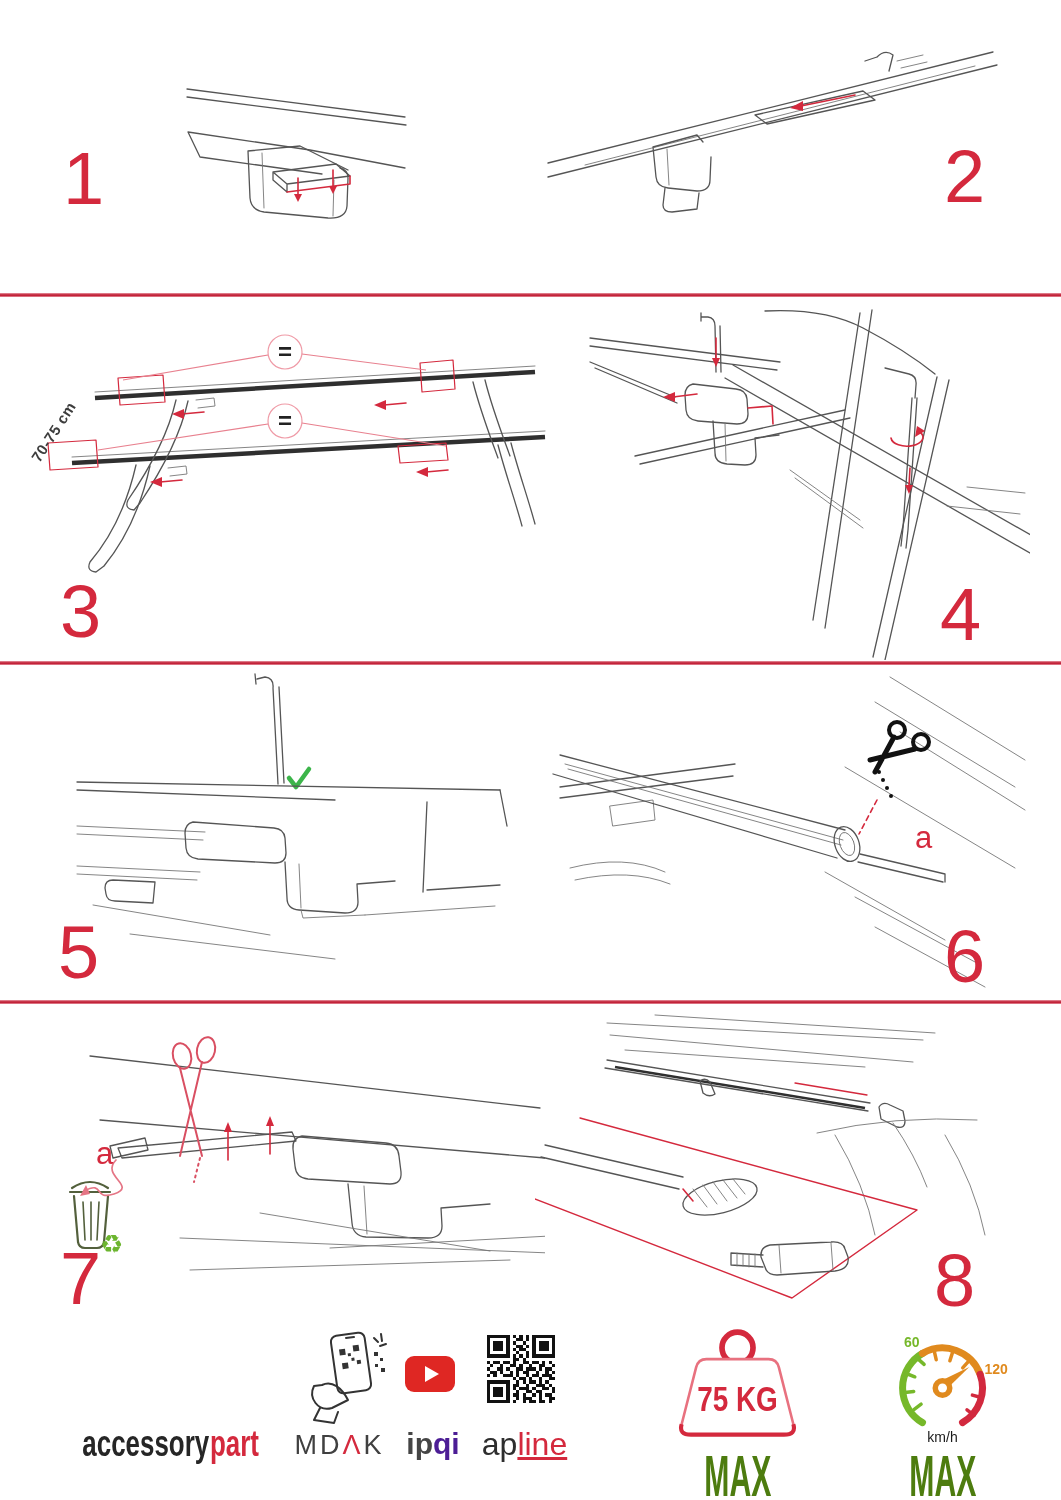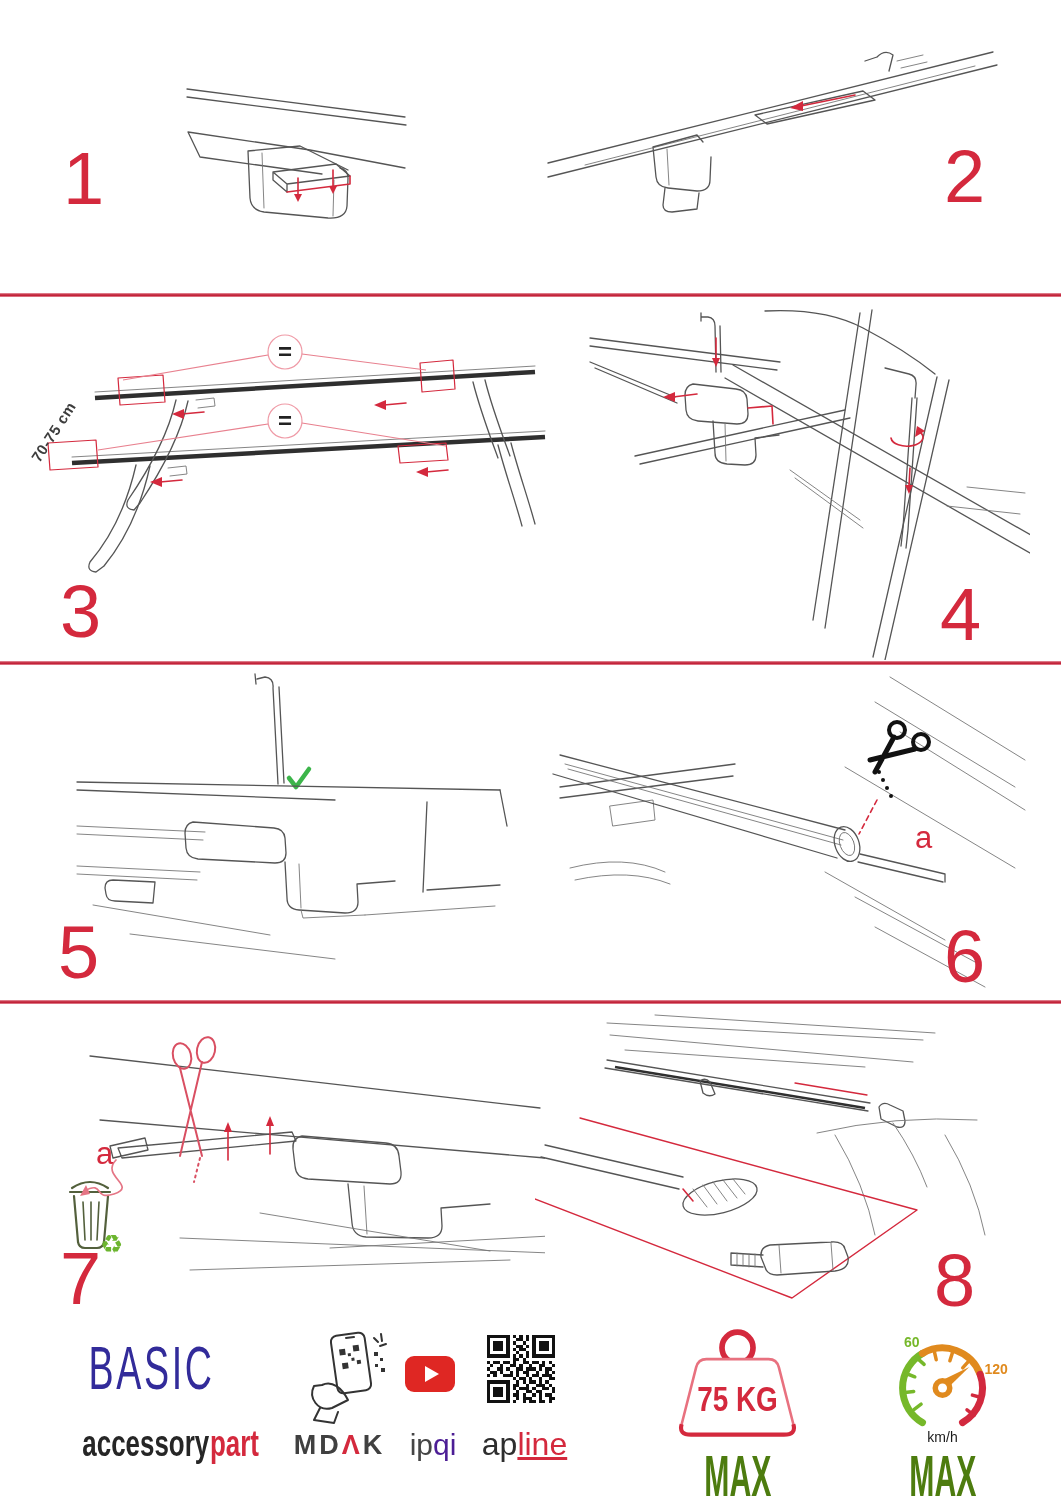--- a/index.html
+++ b/index.html
@@ -30,24 +30,24 @@
   
   .basic-logo{position:absolute;left:62px;top:1336px;width:180px;height:62px;display:flex;
               align-items:center;justify-content:center;}
   .basic-logo span{display:inline-block;font-size:57px;font-weight:500;letter-spacing:4px;
               color:#322b9a;transform:scale(.66,1.08);white-space:nowrap;}
   .wordmark{position:absolute;left:48px;top:1422px;width:215px;height:42px;display:flex;
             align-items:center;justify-content:center;white-space:nowrap;}
   .wordmark .w1{display:inline-block;font-size:36px;font-weight:600;color:#262626;transform:scale(.72,1.05);transform-origin:right center;}
   .wordmark .w2{display:inline-block;font-size:36px;font-weight:600;color:#d4293d;transform:scale(.72,1.05);transform-origin:left center;}
   .mdak{position:absolute;left:282px;top:1428px;width:115px;height:34px;display:flex;align-items:center;justify-content:center;
-        font-size:27px;font-weight:700;letter-spacing:3px;color:#404040;white-space:nowrap;}
+        font-size:27px;font-weight:400;letter-spacing:3px;color:#404040;white-space:nowrap;}
   .mdak .mid{color:#d4293d;}
-  .ipqi{position:absolute;left:398px;top:1426px;width:70px;height:36px;display:flex;align-items:flex-end;justify-content:center;
-        font-size:30px;font-weight:400;color:#454545;white-space:nowrap;}
+  .ipqi{position:absolute;left:398px;top:1426px;width:70px;height:36px;display:flex;align-items:center;justify-content:center;
+        font-size:30px;font-weight:700;color:#454545;white-space:nowrap;}
   .ipqi .r{color:#4c1d95;}
   .apline{position:absolute;left:472px;top:1424px;width:105px;height:40px;display:flex;align-items:center;justify-content:center;
         font-size:32px;font-weight:500;color:#2e2e2e;white-space:nowrap;}
   .apline .r{color:#d4293d;font-weight:400;text-decoration:underline;}
   .max-text{position:absolute;width:145px;text-align:center;font-size:52px;font-weight:700;color:#4d7c0f;}
   .max-text span{display:inline-block;transform:scale(.58,1.12);white-space:nowrap;}
   .gauge-label{font-family:"Liberation Sans",sans-serif;font-weight:700;}
 </style>
 </head>
 <body>
@@ -234,23 +234,20 @@
     <ellipse class="ln" cx="185" cy="192" rx="38" ry="16" transform="rotate(-14 185 192)"></ellipse>
     <path class="lnthin" d="M158,184 L172,202 M168,180 L182,199 M178,177 L192,196 M188,175 L202,193 M198,174 L210,189"></path>
     <path class="ln" d="M235,240 Q225,242 226,252 L230,262 Q232,270 242,270 L300,266 Q315,264 313,252 L310,244 Q308,236 296,237 Z"></path>
     <path class="lnthin" d="M244,240 L246,268 M296,238 L298,265"></path>
     <path class="ln" d="M196,248 L228,250 M196,260 L228,262 M196,248 L196,260"></path>
     <path class="lnthin" d="M202,248 L202,261 M208,249 L208,261 M214,249 L214,262 M220,249 L220,262"></path>
     <path class="red" d="M148,184 L158,196"></path>
   </svg>
   <span class="step-num" style="left:934px;top:1244px">8</span>
 
-  <div class="basic-logo">
-    <span>BASIC</span>
-  </div>
   <div class="wordmark">
     <span class="w1">accessory</span>
       <span class="w2">part</span>
   </div>
 
   <svg class="step-svg" style="left:300px;top:1328px" width="95" height="96" viewBox="0 0 95 96">
     <g fill="none" stroke="#333" stroke-width="2" stroke-linejoin="round" stroke-linecap="round">
       <rect x="34" y="6" width="34" height="58" rx="6" transform="rotate(-8 51 35)"></rect>
       <path d="M46,10 L54,9"></path>
       <path d="M14,58 C8,70 18,84 32,80 L48,72 C42,60 32,52 22,57 Z"></path>

